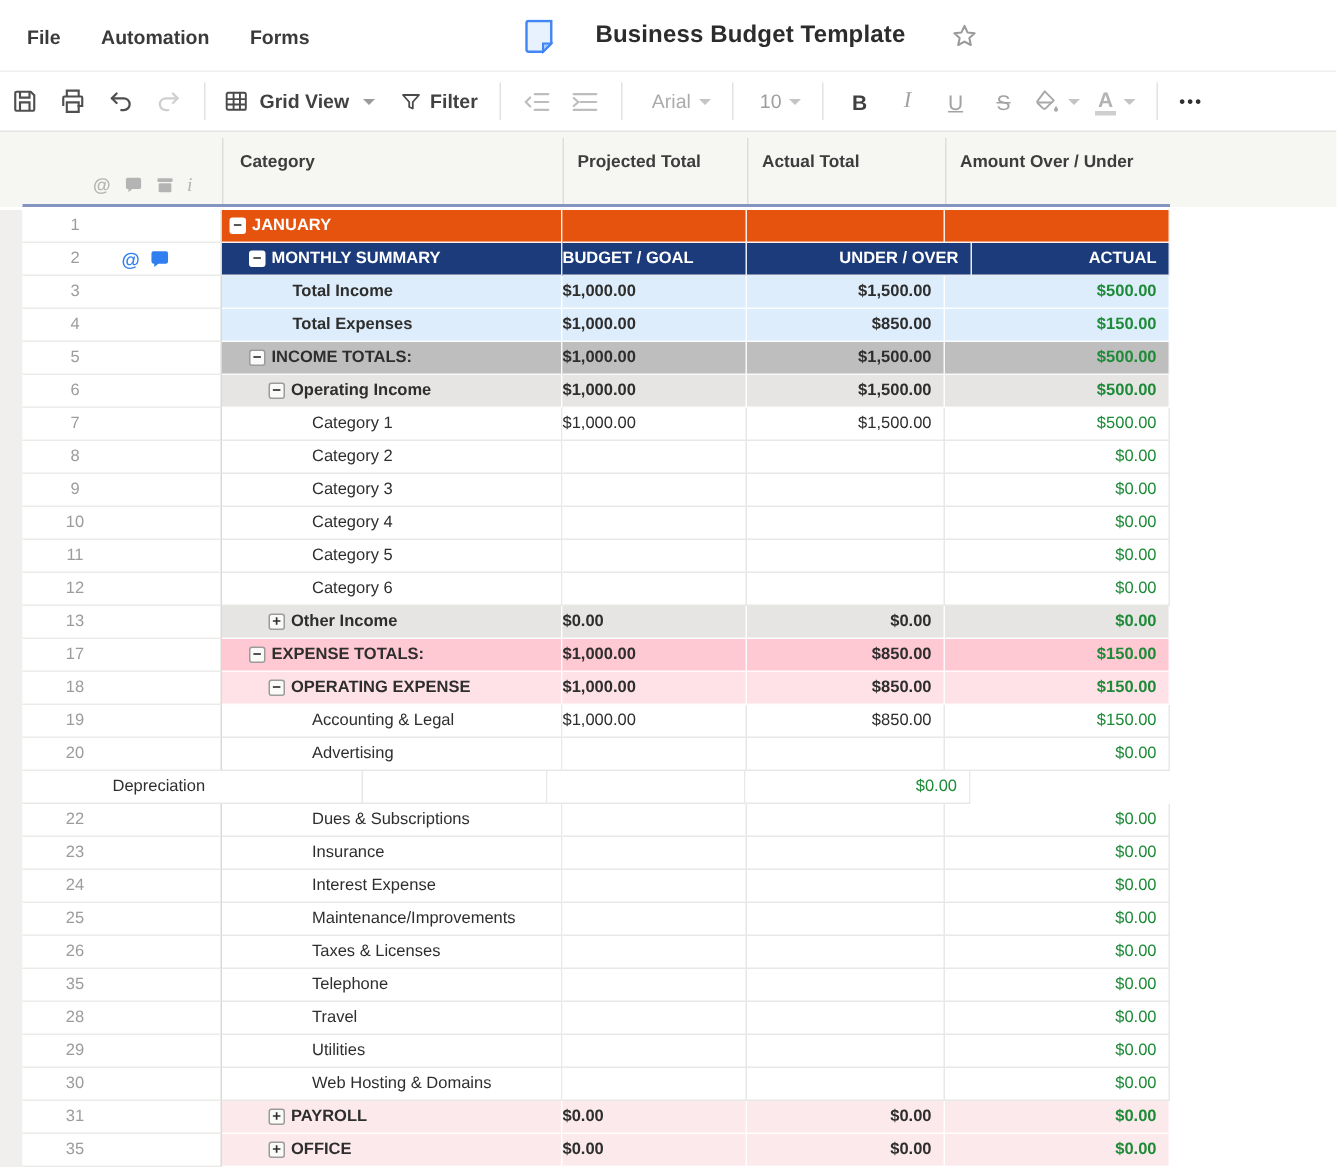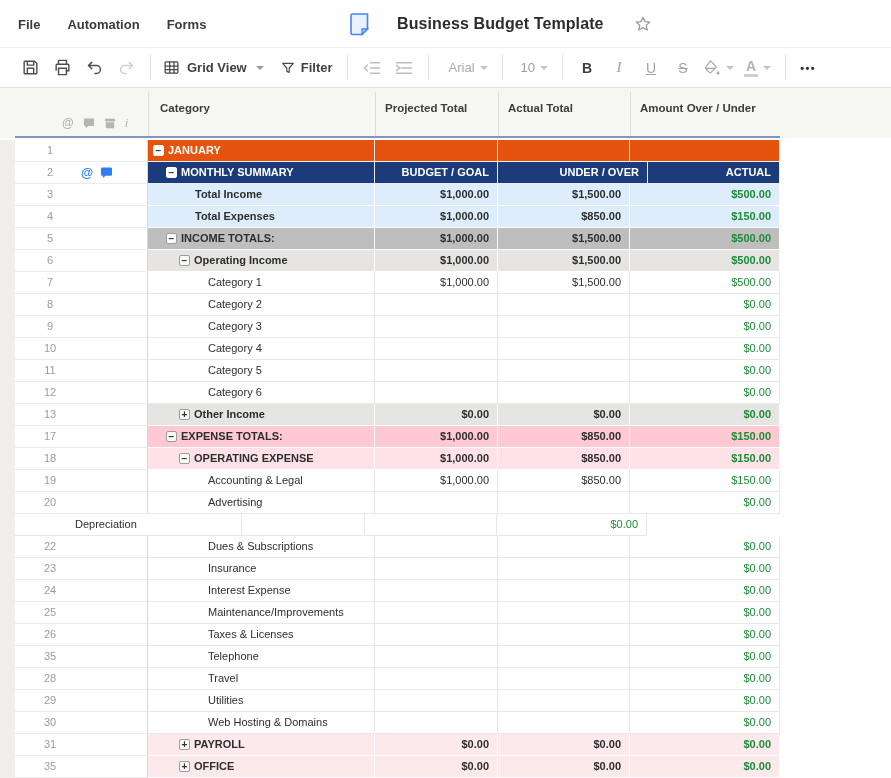--- a/index.html
+++ b/index.html
@@ -12,21 +12,21 @@
     border-bottom:1px solid #efefed; }
   .menus { position:absolute; left:18px; top:0; height:48px; display:flex; align-items:center; gap:27px; }
   .menu-item { font-size:13px; color:#3a3a3a; cursor:default;font-weight:bold; }
   .title-group { position:absolute; left:350px; top:0; height:48px; display:flex; align-items:center; gap:28px; }
   .doc-icon { width:19px; height:23px; }
   .page-title { font-size:16px; font-weight:700; color:#2c2c2c; letter-spacing:.1px; }
   .star-icon { width:18px; height:18px; margin-left:2px; }
 
   
   .toolbar { position:absolute; left:0; top:48px; width:891px; height:40px; background:#fff;
-    border-bottom:1px solid #e5e5e3; display:flex; align-items:center; padding-left:14px; }
+    border-bottom:1px solid #e5e5e3; display:flex; align-items:center; }
   .tb { display:flex; align-items:center; justify-content:center; height:28px; color:#4a4a4a; }
   .tb svg { display:block; }
   .tb-ico { width:32px; }
   .tb-div { width:1px; height:25px; background:#e2e2e0; margin:0 8px; }
   .tb-label { font-size:13px; font-weight:700; color:#414141; margin:0 4px 0 7px; }
   .tb-label2 { font-size:13px; font-weight:600; color:#414141; margin-left:5px; }
   .caret { width:0; height:0; border-left:4px solid transparent; border-right:4px solid transparent;
     border-top:4px solid #9a9a9a; margin-left:5px; }
   .tb-font { font-size:13px; color:#ababab; margin-left:12px; }
   .tb-size { font-size:13px; color:#9d9d9d; margin-left:10px; }
@@ -52,21 +52,21 @@
   .row { display:flex; height:22px; }
   .strip { width:15px; background:#f0efed; }
   .rownum { position:relative; width:133px; background:#fff; border-right:1px solid #d9d9d7;
     border-bottom:1px solid #ebebe9; }
   .rownum .n { display:block; width:70px; text-align:center; font-size:11px; color:#9c9c9c; line-height:21px; }
   .row-icons { position:absolute; left:66px; top:0; height:22px; display:flex; align-items:center; gap:7px; }
   .row-icons .at { color:#2f7ff0; font-size:12.5px; font-weight:700; }
   .cell { border-right:1px solid #e8e8e6; border-bottom:1px solid #e8e8e6; background:#fff;
     font-size:11px; line-height:21px; white-space:nowrap; overflow:hidden; }
   .cat   { width:227px; display:flex; align-items:center; }
-  .val   { width:123px; text-align:right; padding-right:8px; color:#2e2e2e; }
+  .val   { width:123px; text-align:left; padding-right:8px; color:#2e2e2e; }
   .val2  { width:132px; text-align:right; padding-right:8px; color:#2e2e2e; }
   .val3  { width:150px; text-align:right; padding-right:8px; }
   .filler{ flex:1; background:#fff; border:none; }
   .cat-label { color:#2e2e2e; }
   .toggle { display:inline-flex; align-items:center; justify-content:center; width:11px; height:11px;
     border-radius:2px; margin-right:4px; flex:0 0 auto;
     background:#fafaf9; border:1px solid #9b9b9b; color:#2f2f2f;
     font-size:10px; font-weight:700; line-height:9px; }
   .green { color:#1e8b38; }
 

